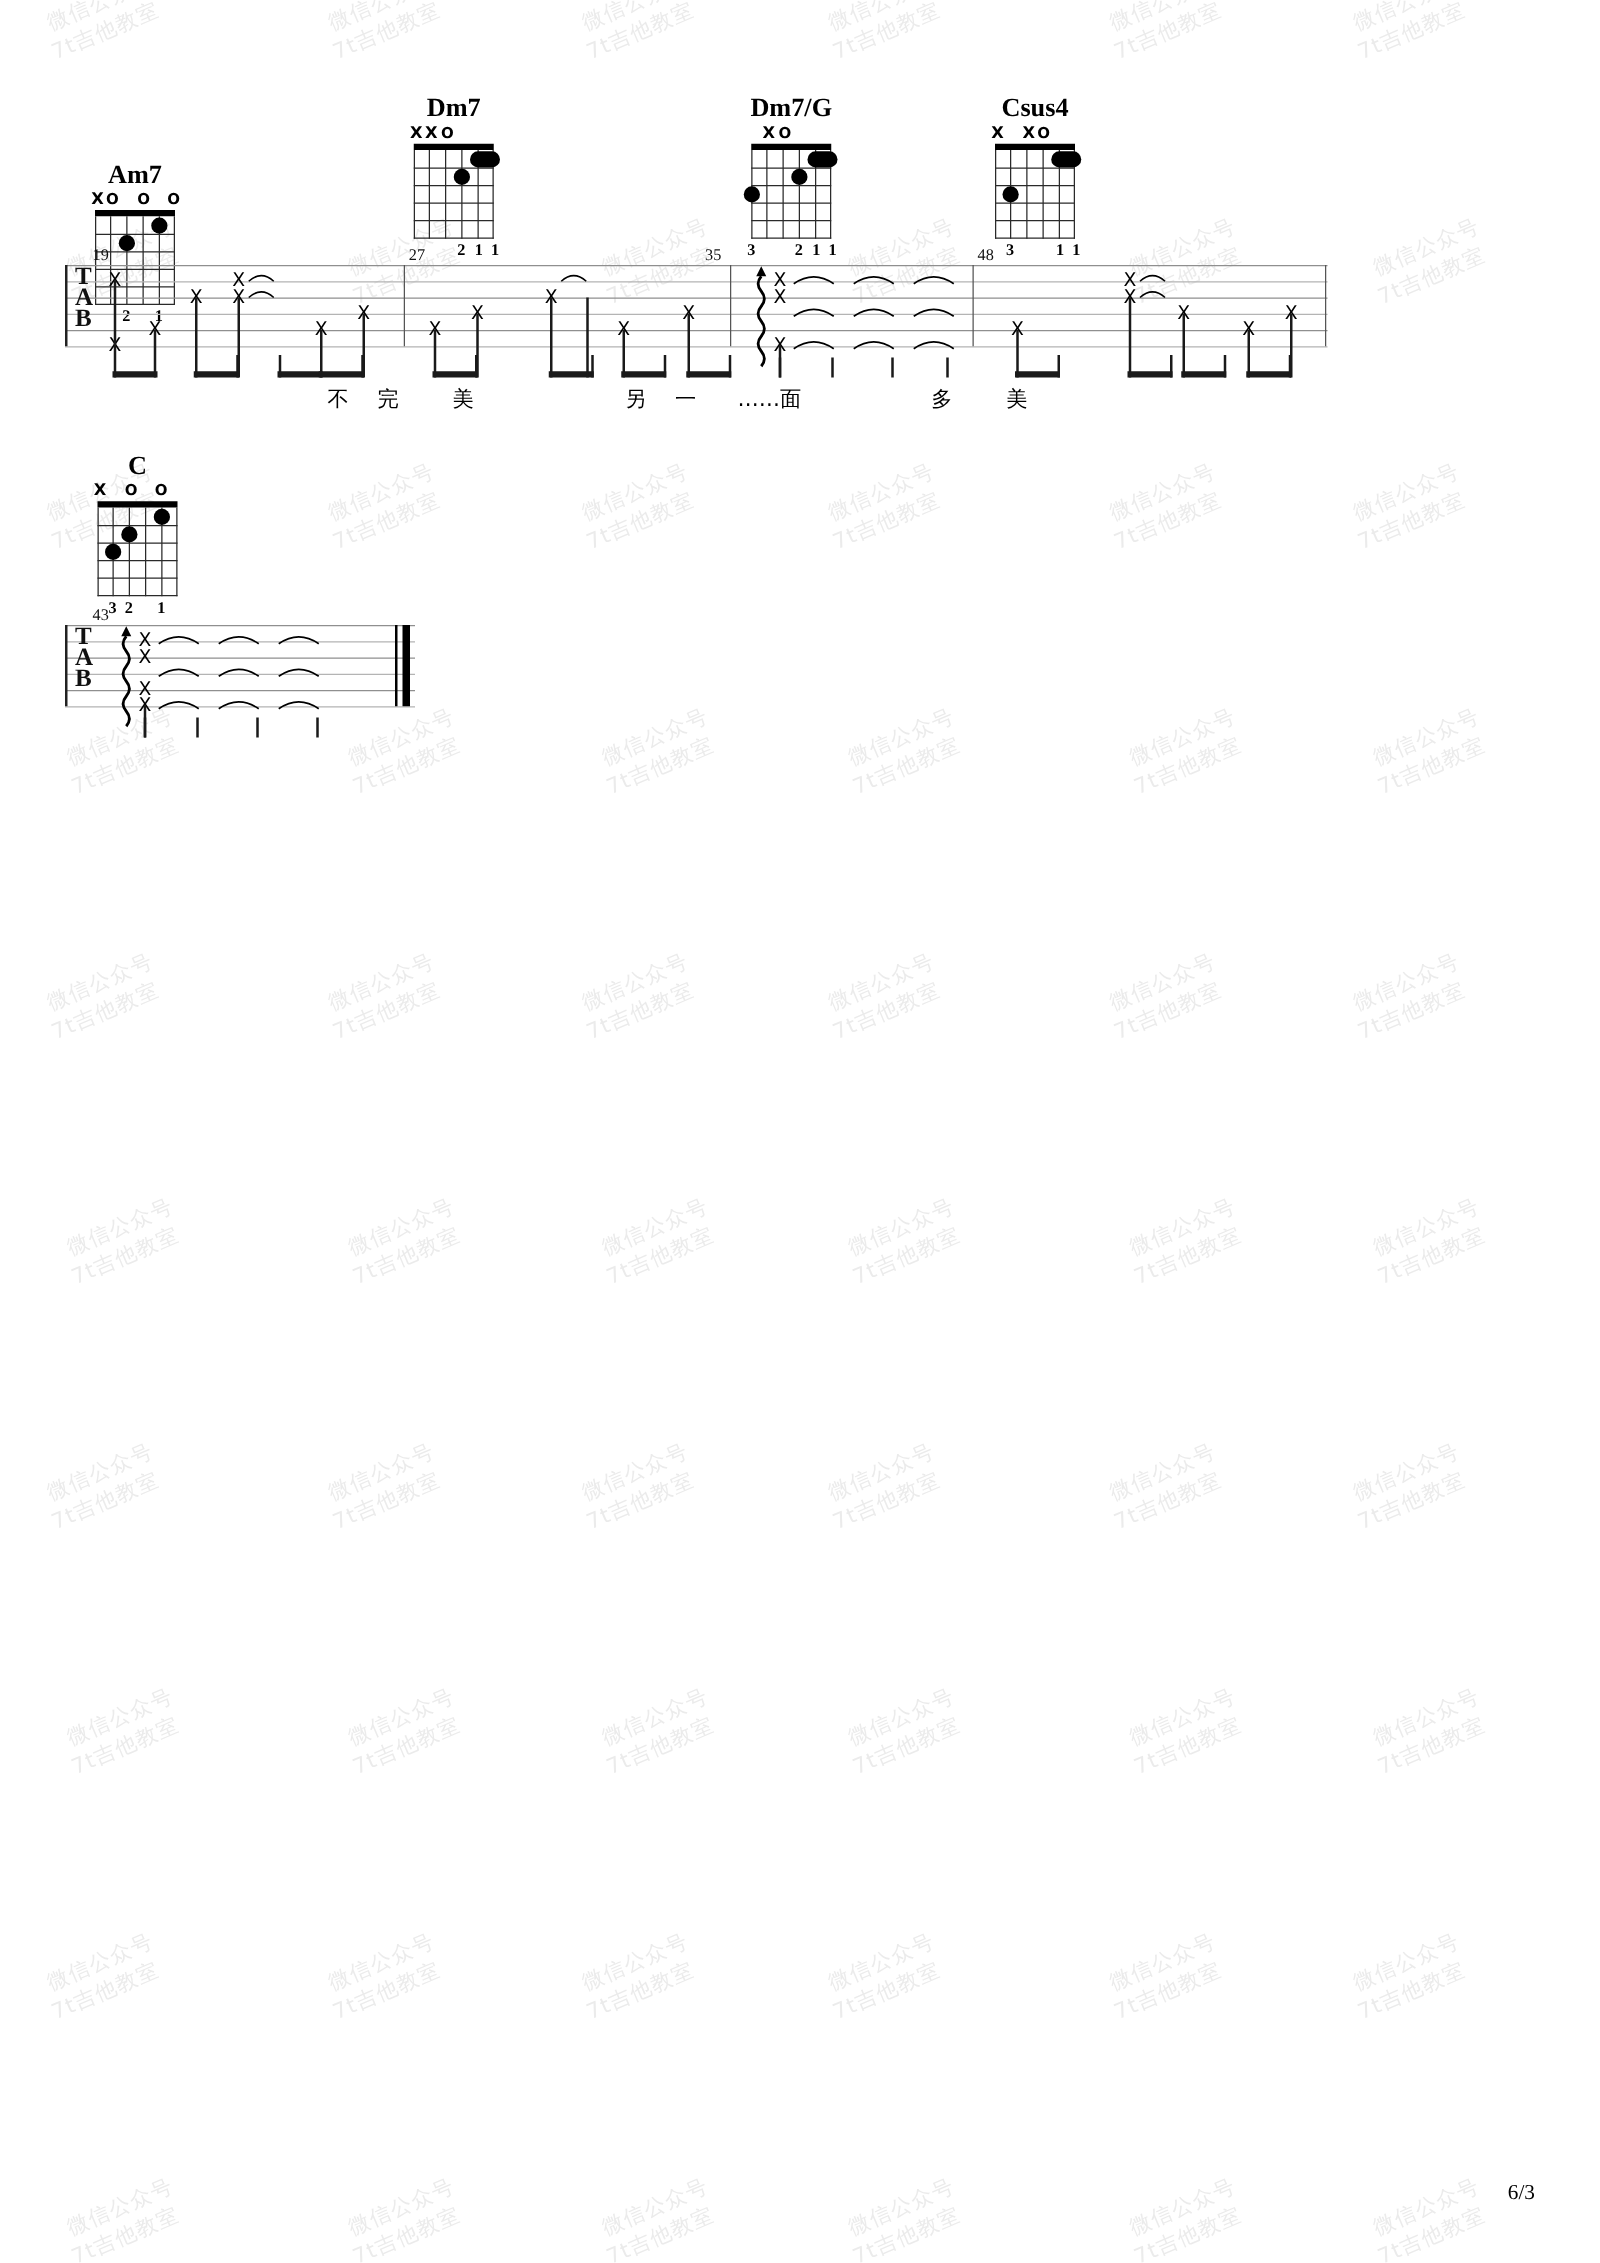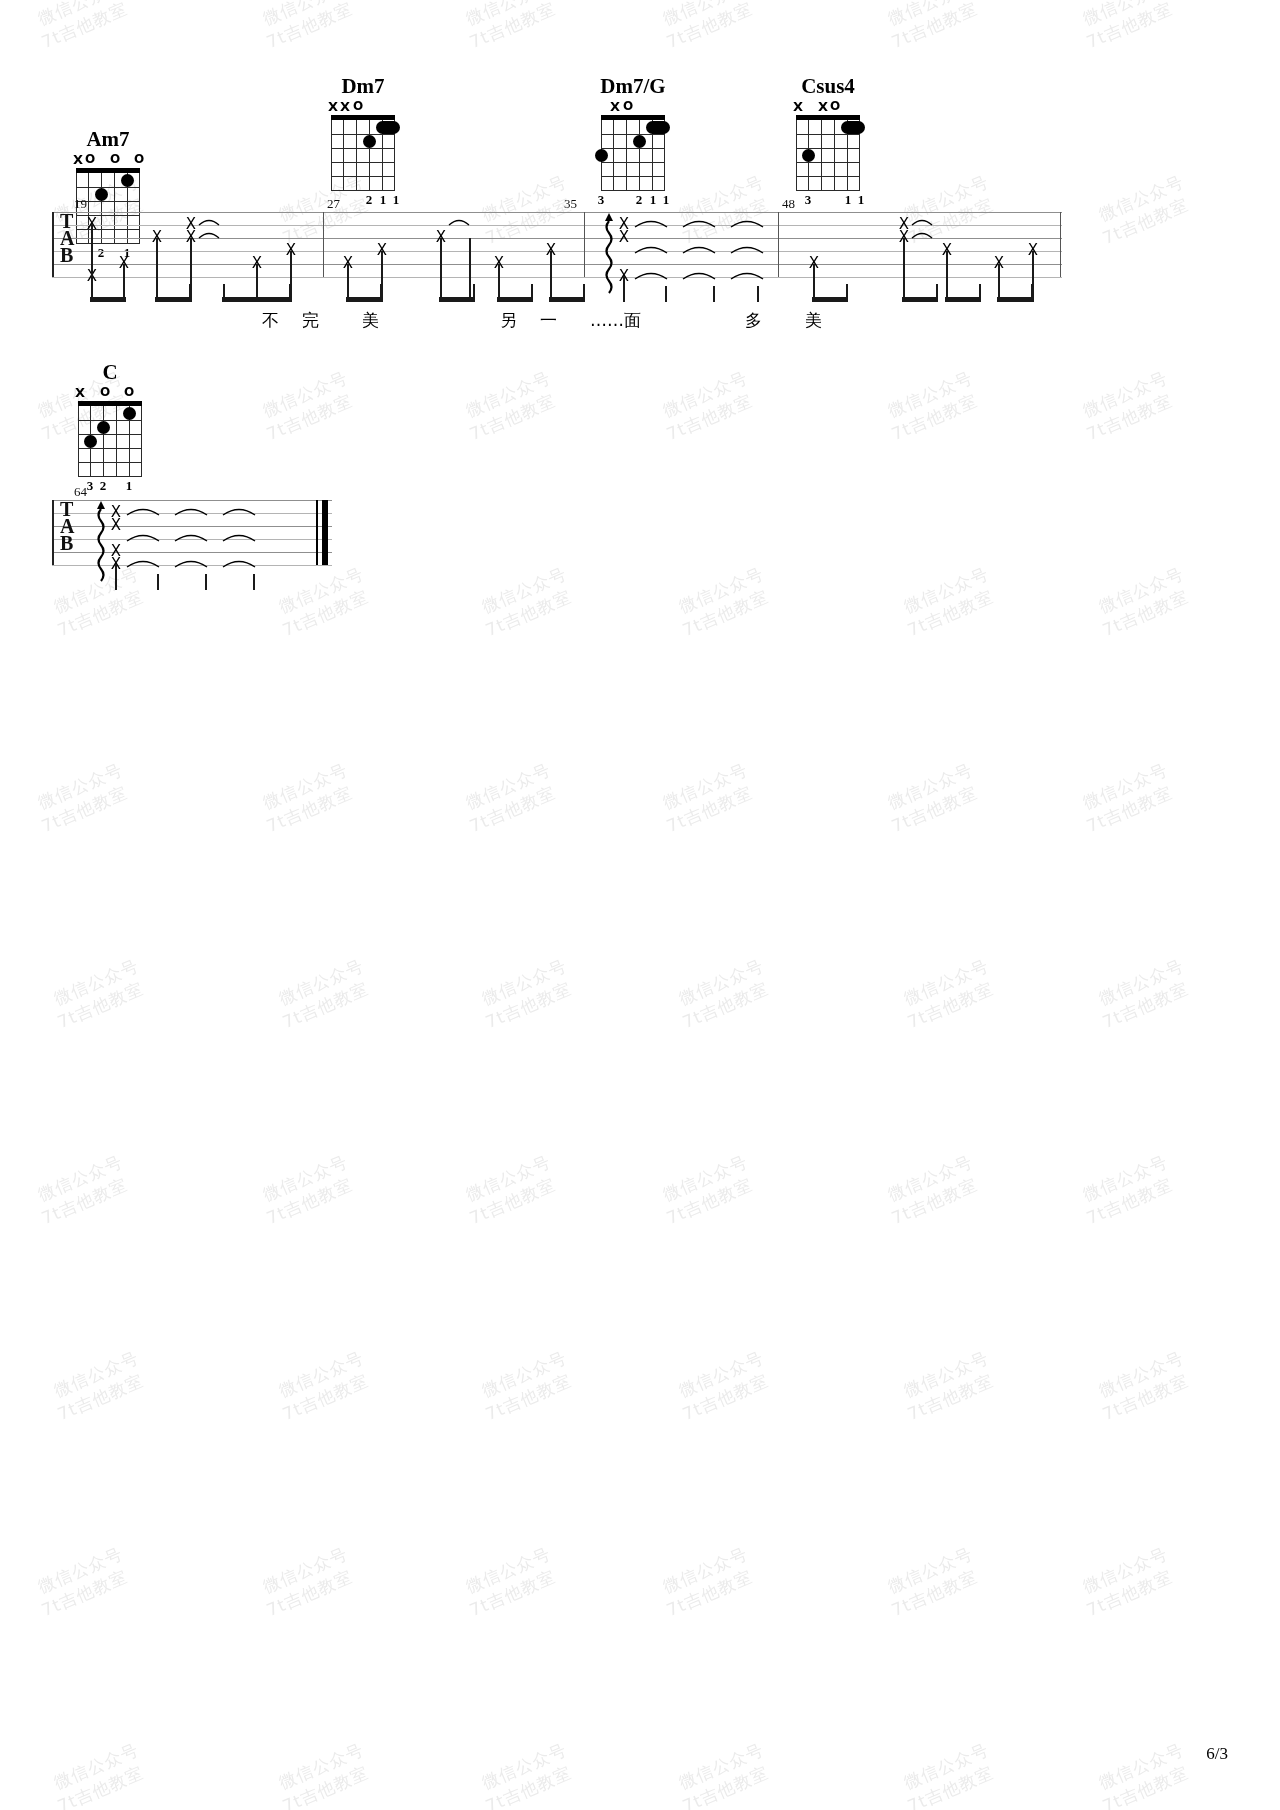--- a/index.html
+++ b/index.html
@@ -675,21 +675,21 @@
       <div class="sline" style="top:39px;  width:280px;"></div>
       <div class="sline dark" style="top:52px;  width:280px;"></div>
       <div class="sline" style="top:65px;  width:280px;"></div>
 
       <div class="barline" style="left:0px; top:0px; height:65px; width:2px; background:#222;"></div>
 
       <div class="tabletters" style="left:8px; top:1px;">
         T<br>A<br>B
       </div>
 
-      <div class="measnum" style="left:22px; top:-16px;">64</div>
+      <div class="measnum" style="left:22px; top:-16px;">43</div>
 
       <div class="strum" style="left:42px; top:-3px;">
         <svg width="14" height="88" viewBox="0 0 14 88">
           <path d="M7 4 L3 12 L11 12 Z" fill="#000"></path>
           <path d="M7 12 q-5 6 0 12 q5 6 0 12 q-5 6 0 12 q5 6 0 12 q-5 6 0 12 q5 6 0 12" stroke="#000" stroke-width="2.2" fill="none"></path>
         </svg>
       </div>
 
       <div class="xmark" style="left:64px; top:5px;">X</div>
       <div class="xmark" style="left:64px; top:18px;">X</div>

